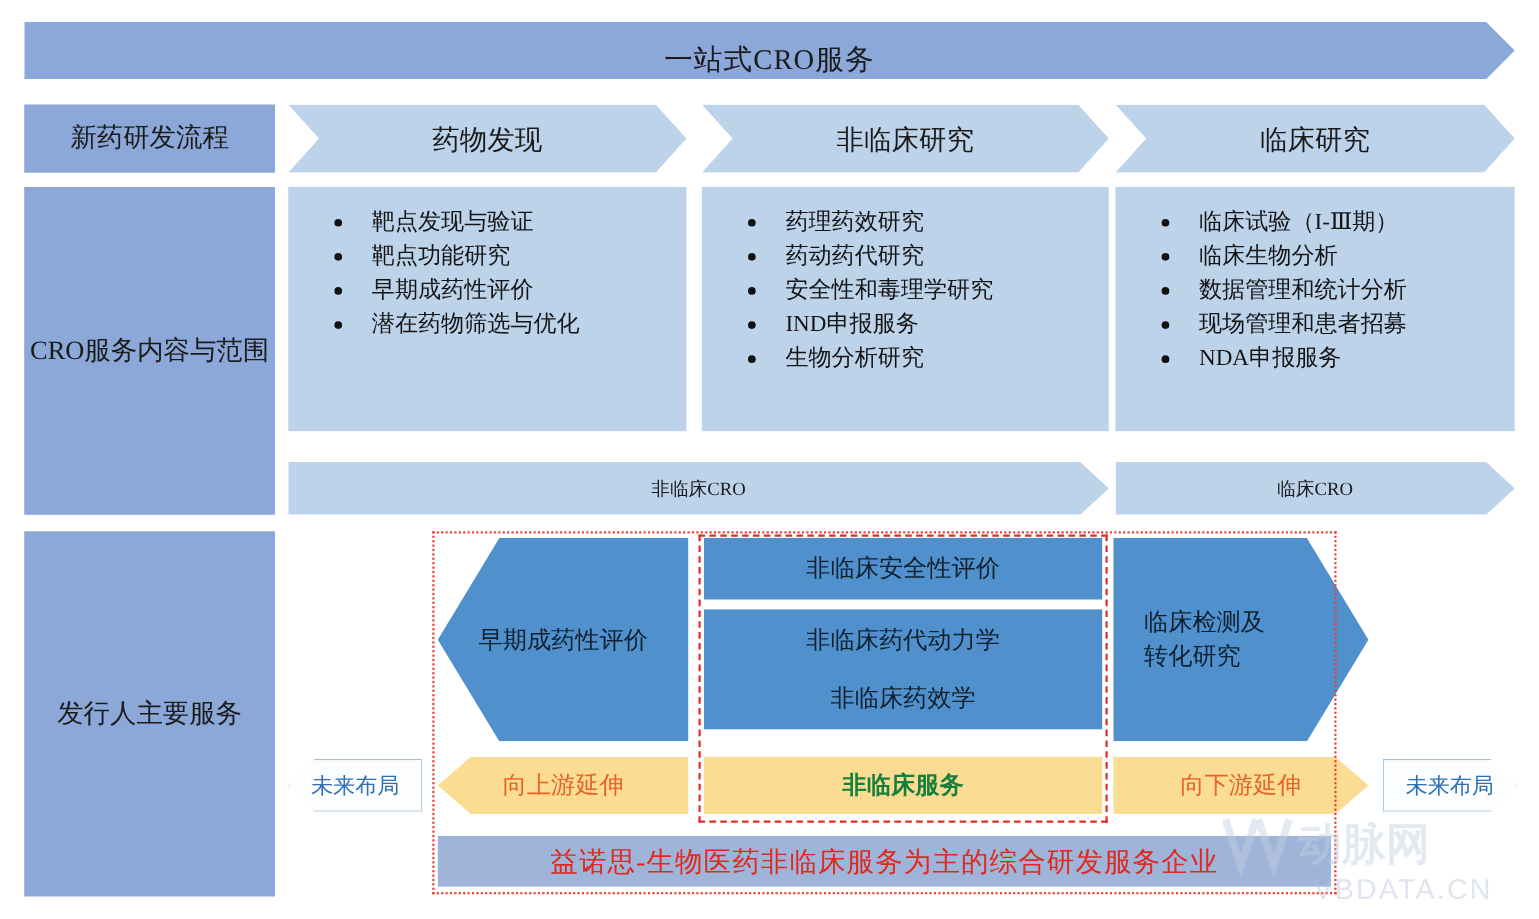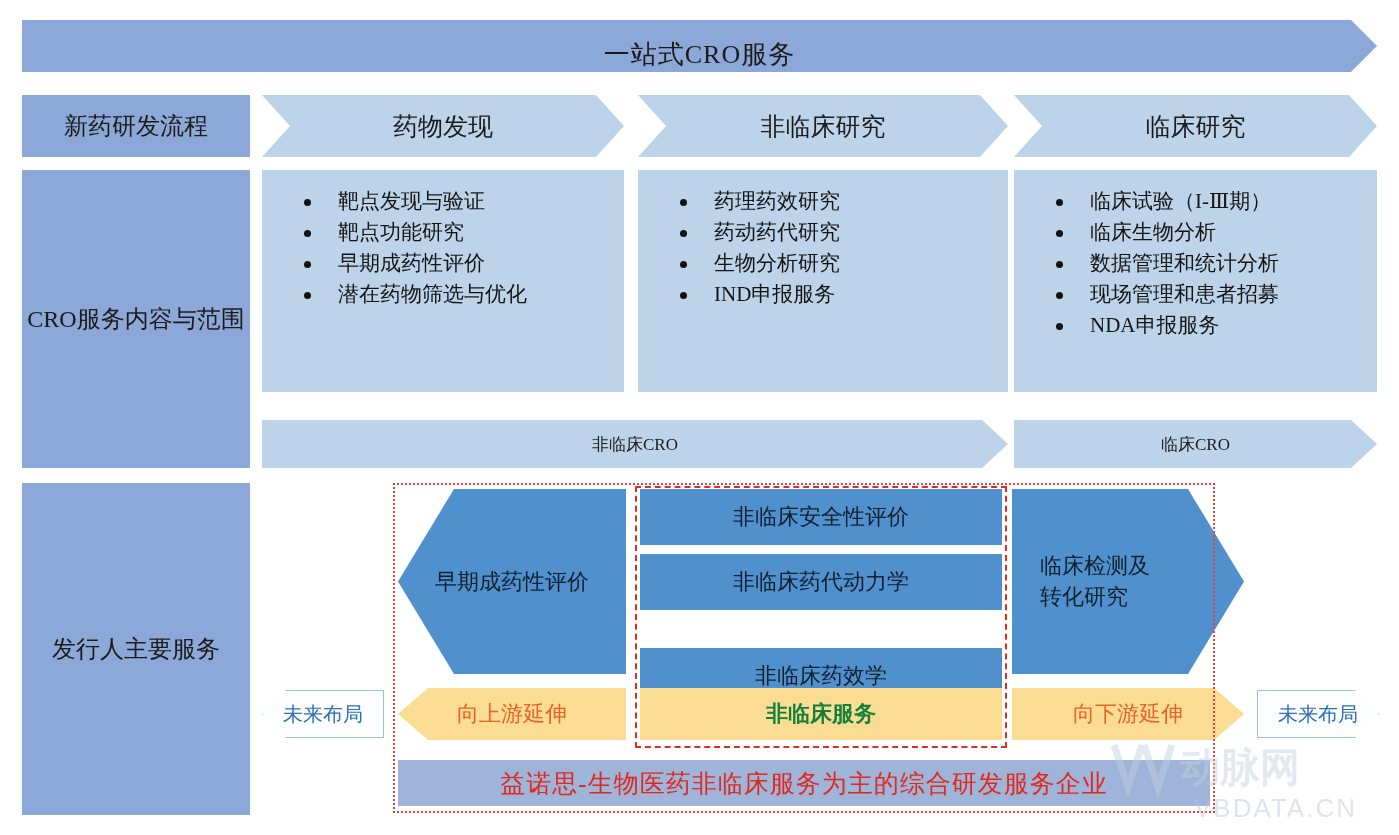--- a/index.html
+++ b/index.html
@@ -67,21 +67,21 @@
     left:398px;top:489px;width:228px;height:185px;background:#4f90cd;
     clip-path:polygon(100% 0, 100% 100%, 56px 100%, 0 50%, 56px 0);
     font-size:22px;color:#10202e;
   }
   .svc-mid{
     left:640px;width:362px;height:56px;background:#4f90cd;
     font-size:22px;color:#10202e;align-items:center;
   }
   #svc-mid-0{top:489px;}
   #svc-mid-1{top:554px;}
-  #svc-mid-2{top:648px;font-family:Liberation Serif, serif;}
+  #svc-mid-2{top:607px;font-family:Liberation Serif, serif;}
   
   #svc-clinical{
     left:1012px;top:489px;width:232px;height:185px;background:#4f90cd;
     clip-path:polygon(0 0, calc(100% - 56px) 0, 100% 50%, calc(100% - 56px) 100%, 0 100%);
     font-size:22px;color:#10202e;line-height:1.4;
     justify-content:flex-start;padding-left:28px;text-align:left;
   }
 
   
   #ext-up{
@@ -163,22 +163,23 @@
     <li>靶点发现与验证</li>
     <li>靶点功能研究</li>
     <li>早期成药性评价</li>
     <li>潜在药物筛选与优化</li>
   </ul>
 </div>
 <div class="abs contentbox" id="content-1">
   <ul class="bullets">
     <li>药理药效研究</li>
     <li>药动药代研究</li>
+    <li>安全性和毒理学研究</li>
+    <li>IND申报服务</li>
     <li>生物分析研究</li>
-    <li>IND申报服务</li>
   </ul>
 </div>
 <div class="abs contentbox" id="content-2">
   <ul class="bullets">
     <li>临床试验（I-Ⅲ期）</li>
     <li>临床生物分析</li>
     <li>数据管理和统计分析</li>
     <li>现场管理和患者招募</li>
     <li>NDA申报服务</li>
   </ul>

